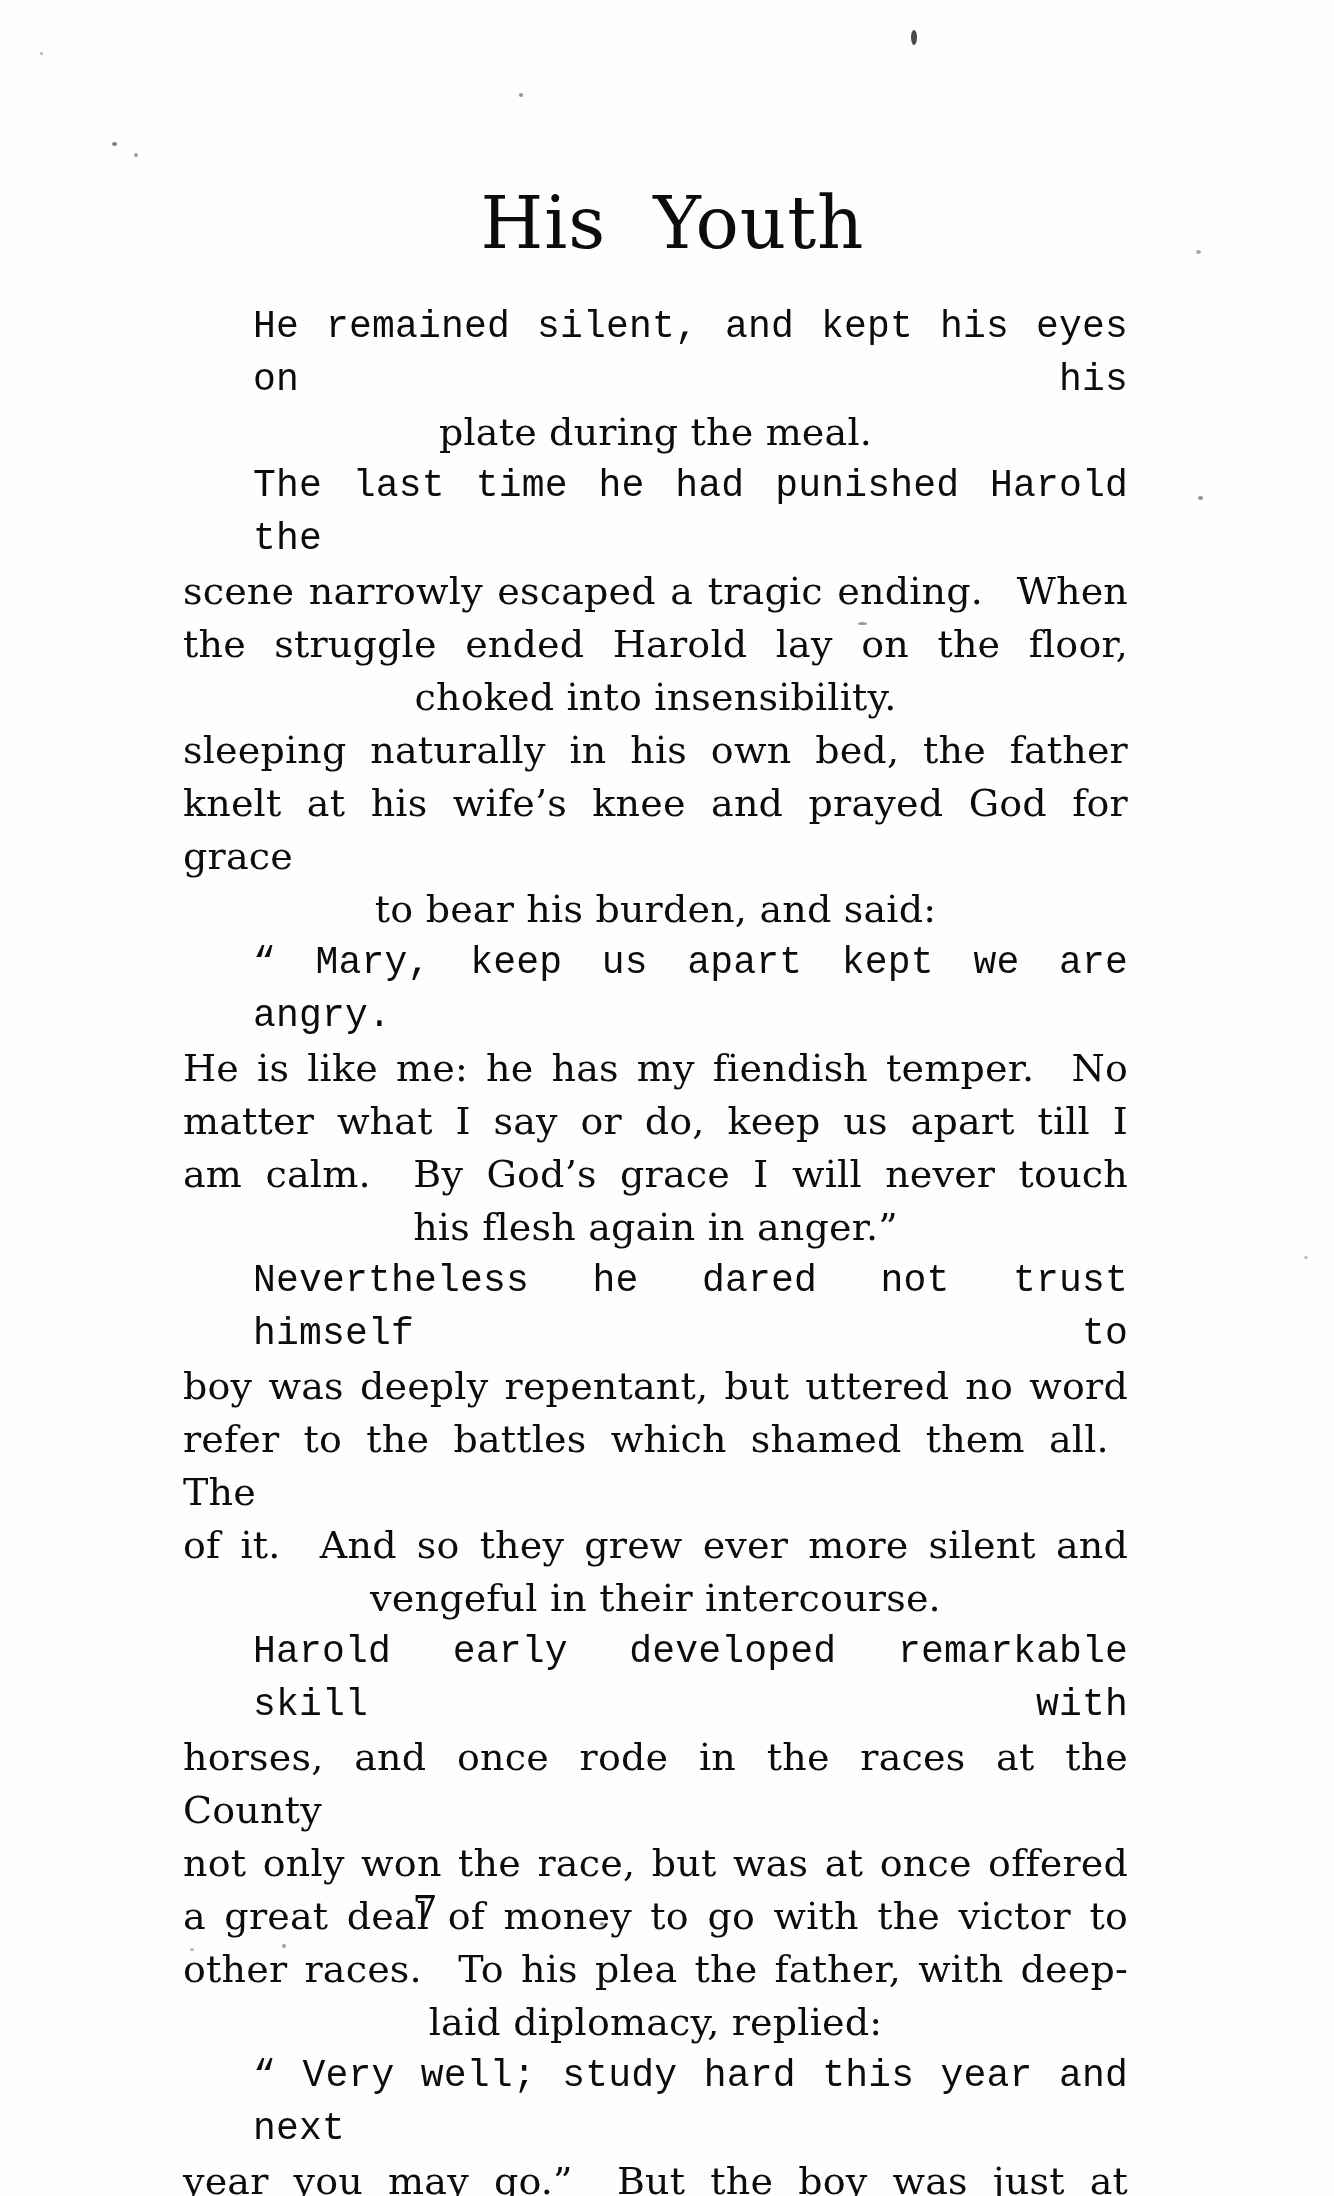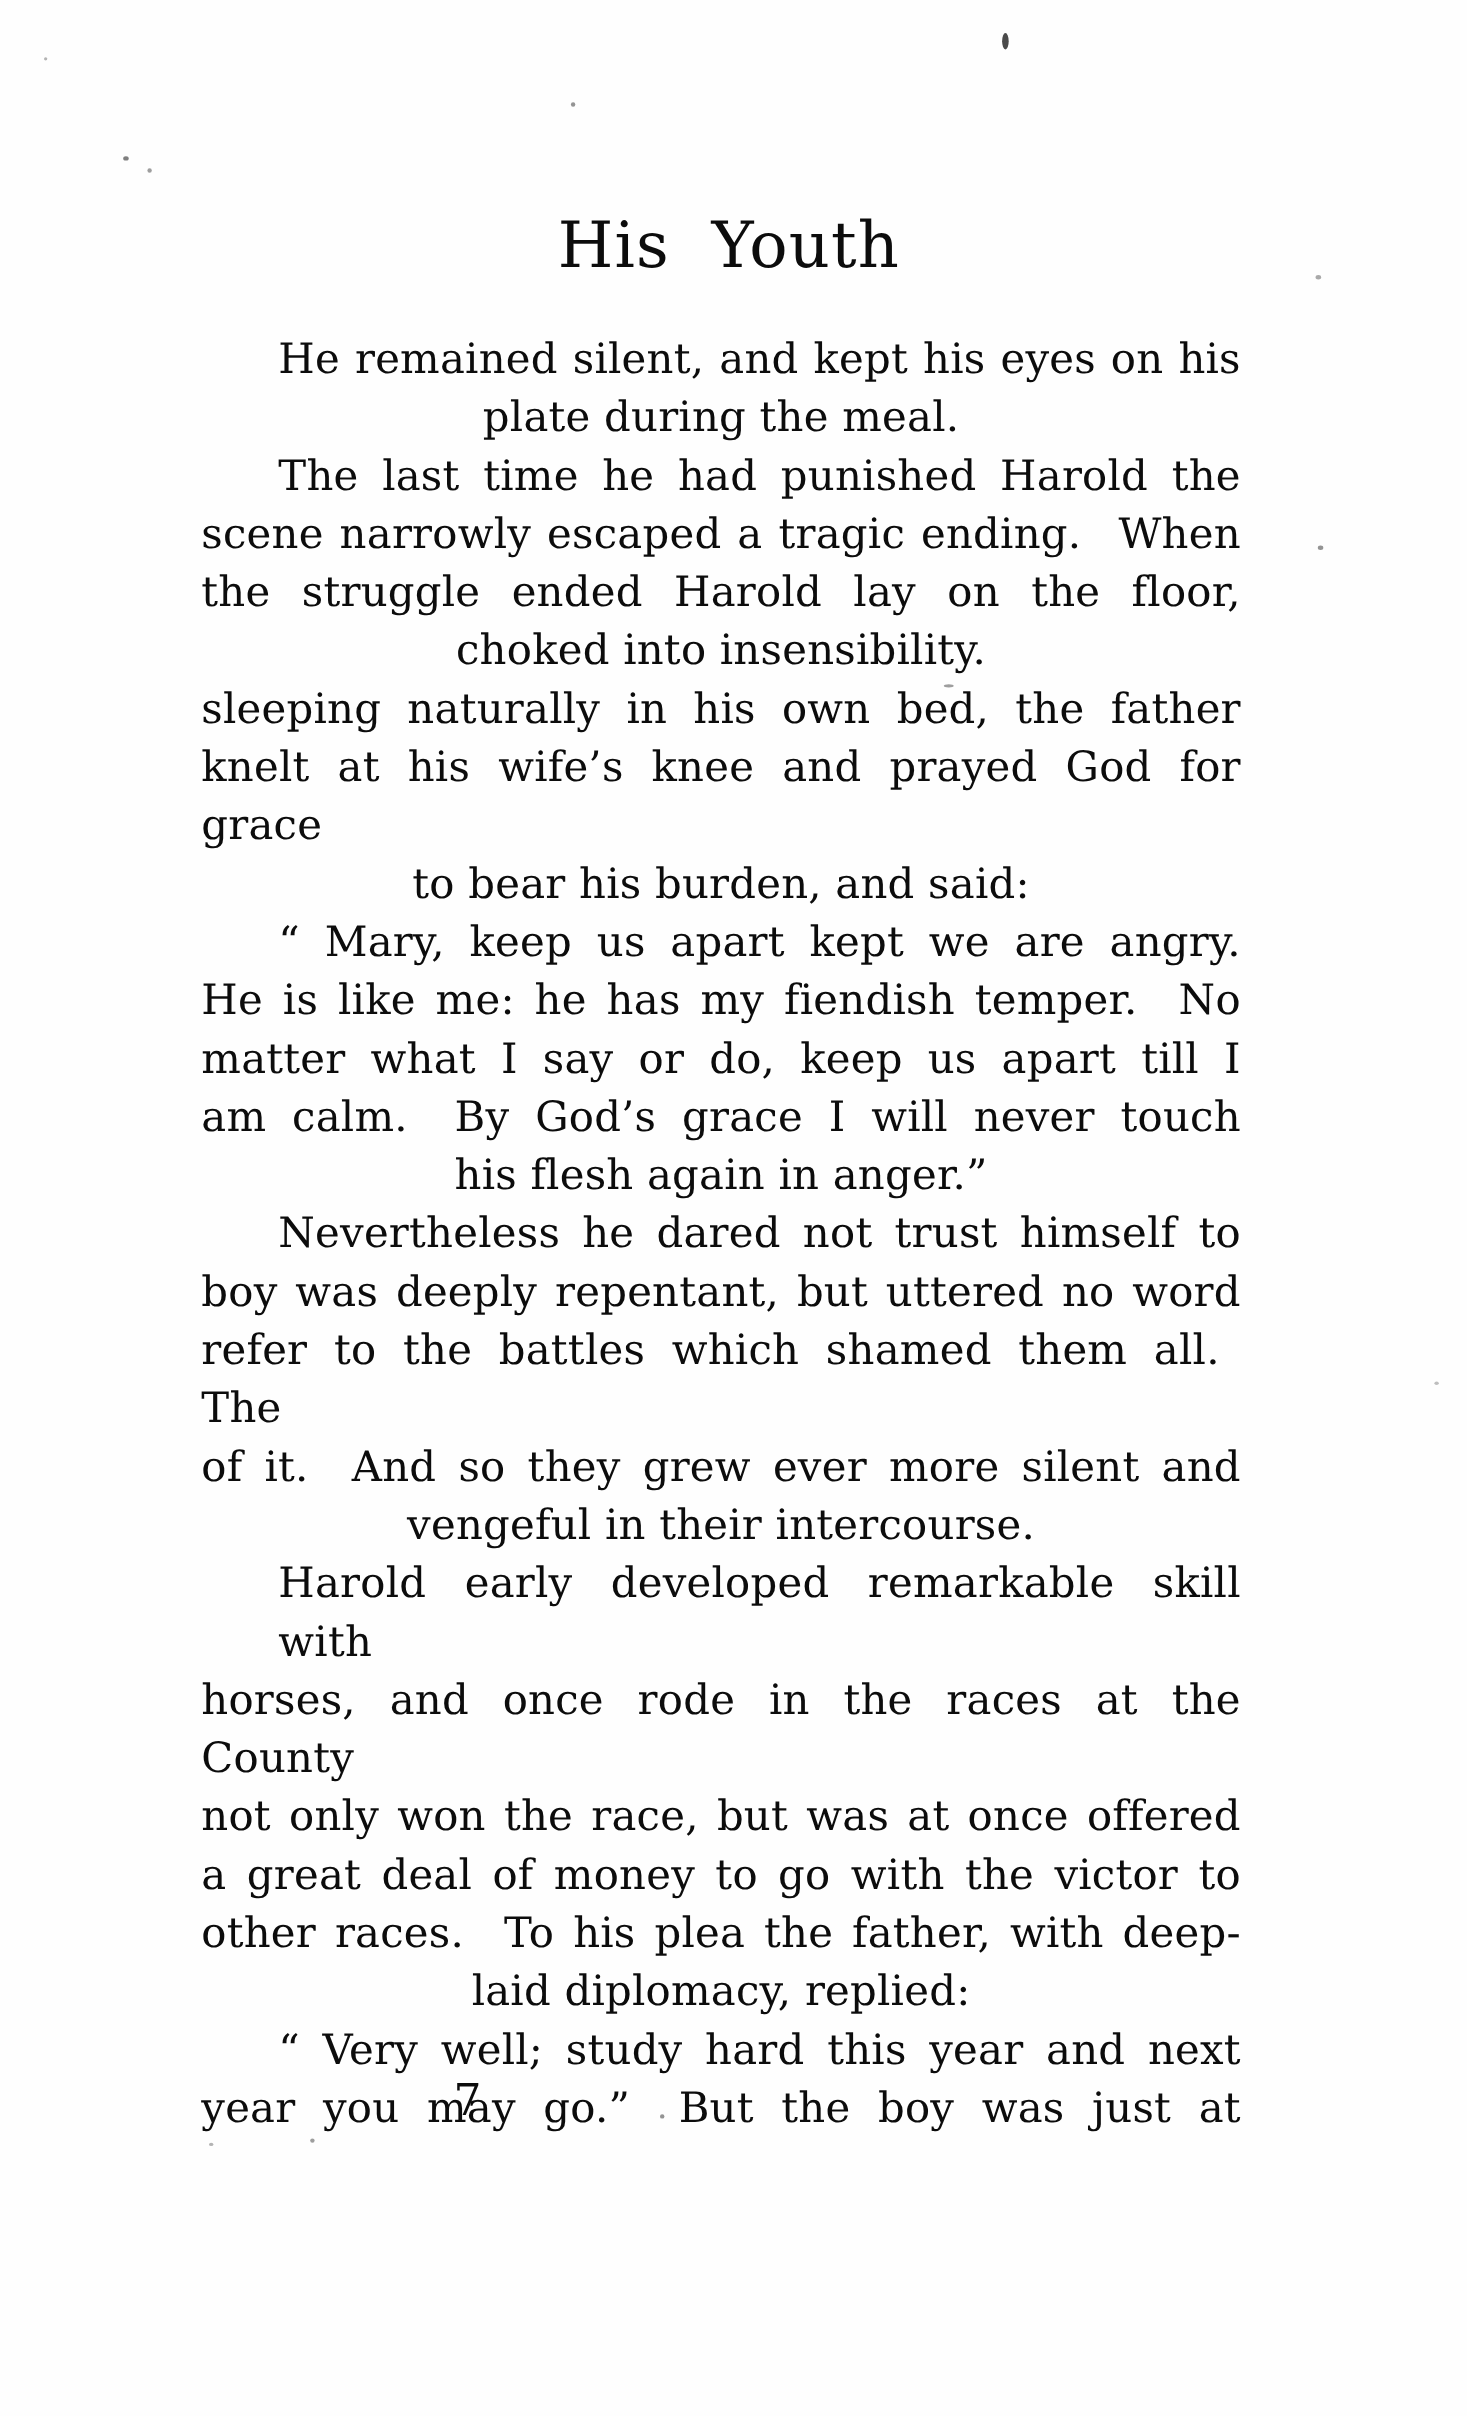--- a/index.html
+++ b/index.html
@@ -7,43 +7,43 @@
     position:relative;
     width:1334px;height:2196px;
     margin:0 auto;
     background:#fefefe;
     font-family:"DejaVu Serif","Liberation Serif",serif;
     color:#0c0c0c;
     overflow:hidden;
   }
   .title{
     position:absolute;
-    top:194px;left:190px;width:945px;
+    top:194px;left:200px;width:945px;
     margin:0;
-    font-size:58px;line-height:58px;font-weight:normal;
+    font-size:72px;line-height:58px;font-weight:normal;
     text-align:center;
     word-spacing:0.32em;
     letter-spacing:1px;
   }
   .text-block{
     position:absolute;
     top:300px;left:183px;width:945px;
     font-size:38px;line-height:53px;
     letter-spacing:0.2px;
   }
   .line{
     white-space:normal;
     text-align:center;
   }
   .line.fill{
     text-align:justify;
     text-align-last:justify;
     -moz-text-align-last:justify;
   }
-  .line.indent{ padding-left:70px; }
+  .line.indent{ padding-left:70px;font-family:Liberation Mono, monospace; }
   .line.fill.indent{ text-indent:0; }
   .folio{
     position:absolute;
     top:1888px;left:400px;width:50px;
     font-size:40px;line-height:44px;
     text-align:center;
   }
   .speck{
     position:absolute;
     background:#2a2a2a;

